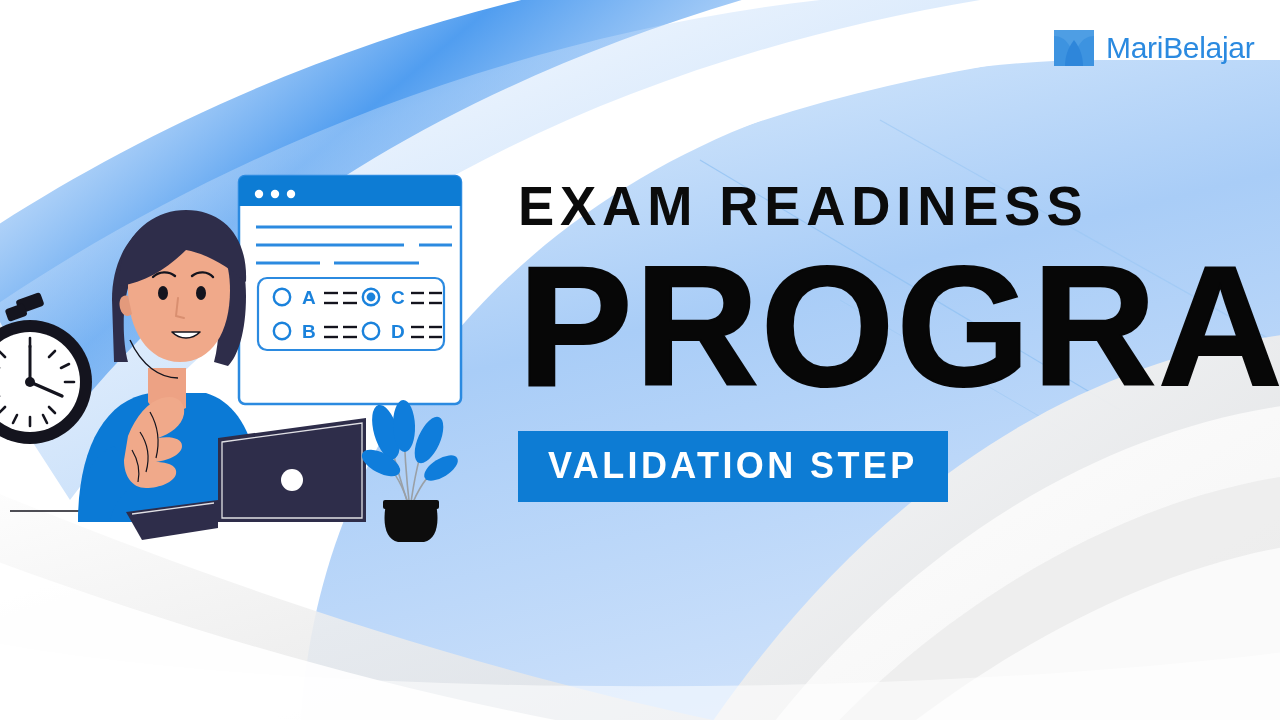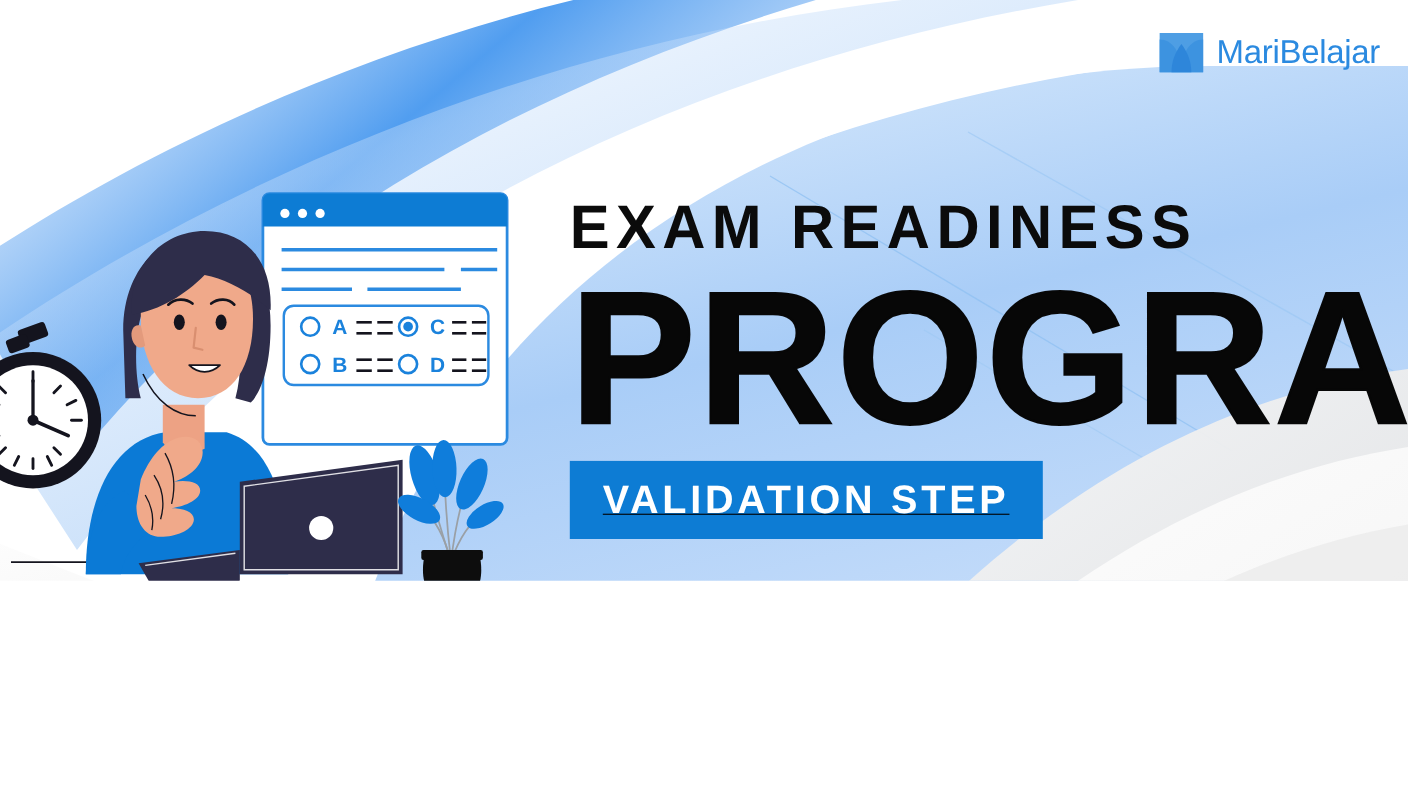--- a/index.html
+++ b/index.html
@@ -6,21 +6,21 @@
   * { margin:0; padding:0; box-sizing:border-box; }
   html, body {
     width:1280px; height:720px;
     overflow:hidden;
     background:#ffffff;
     font-family:"Liberation Sans", sans-serif;
   }
 
   #stage {
     position:relative;
-    width:1280px; height:528px;
+    width:1280px; height:720px;
     background:#ffffff;
     overflow:hidden;
   }
 
   
   .bg-svg {
     position:absolute; left:0; top:0;
     width:1280px; height:720px;
     pointer-events:none;
   }
@@ -66,26 +66,25 @@
     letter-spacing:2px;
     color:#070707;
     line-height:0.86;
     margin-top:22px;
     white-space:nowrap;
     transform:scaleX(1.06) scaleY(1.06);
     transform-origin:left center;
     -webkit-text-stroke:2px #070707;
   }
   .badge {
-    margin-top:24px;
+    margin-top:36px;
     background:#0d7cd4;
     display:inline-block;
     padding:17px 30px 18px 30px;
     line-height:1;
-    text-decoration:underline;
   }
   .badge-text {
     font-size:36px;
     font-weight:bold;
     letter-spacing:3.4px;
     color:#ffffff;
     white-space:nowrap;
   }
 
   

